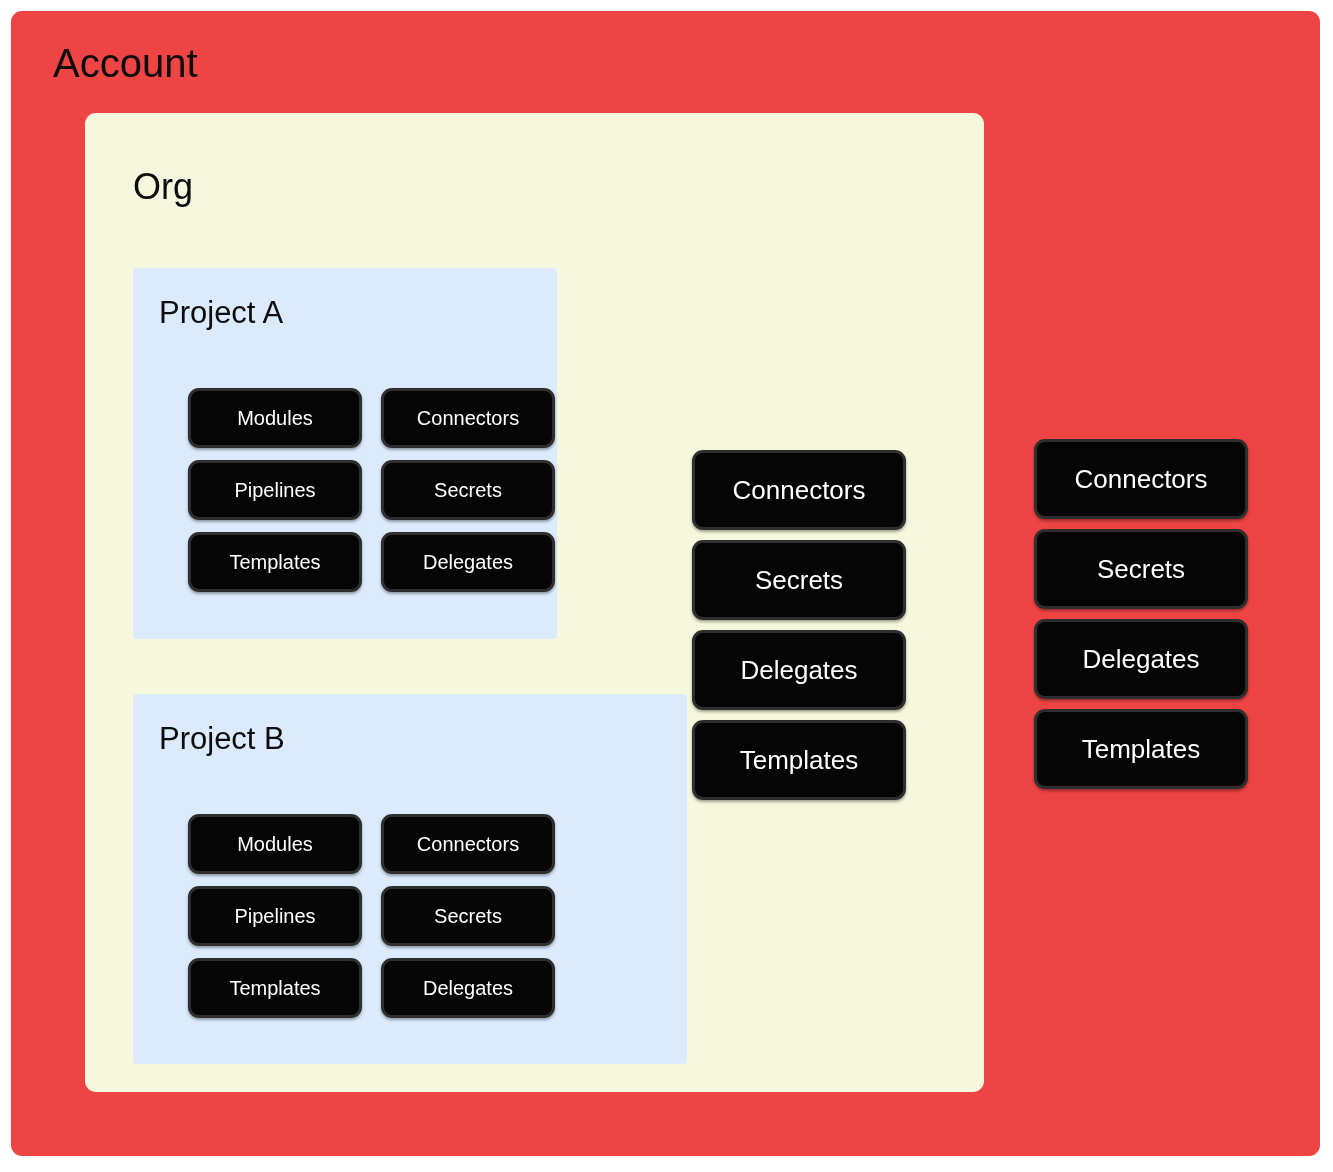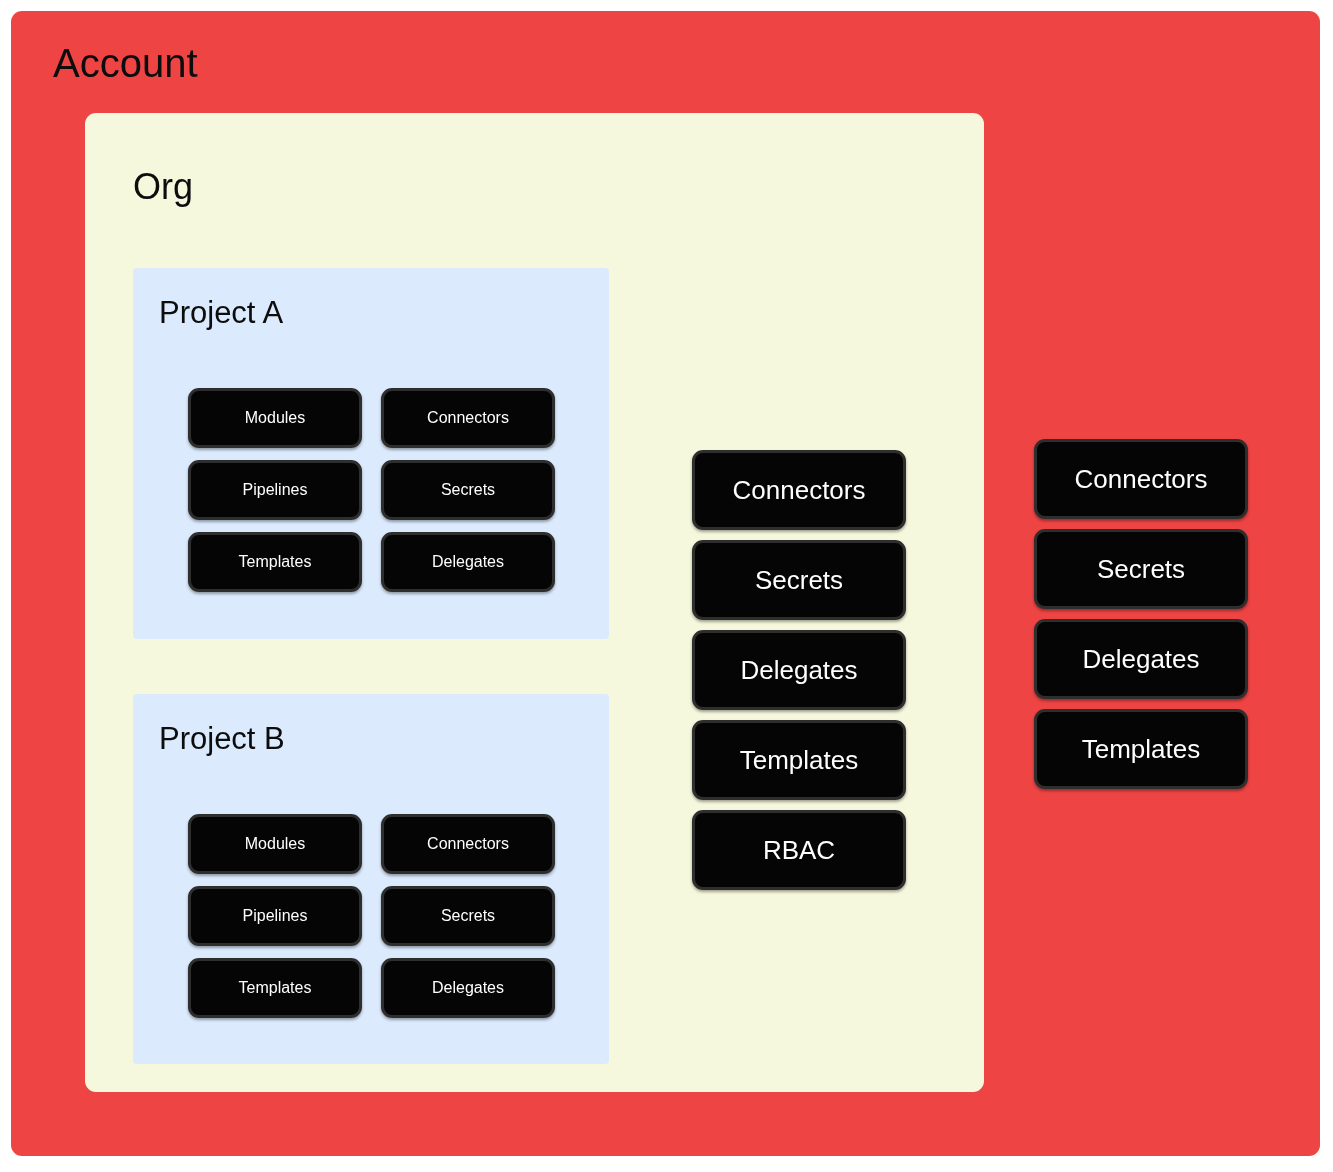--- a/index.html
+++ b/index.html
@@ -62,22 +62,22 @@
     white-space: nowrap;
   }
 
   
   .project-box {
     position: absolute;
     background: #dbeafd;
     border-radius: 4px;
     box-sizing: border-box;
   }
-  .project-a { left: 48px; top: 155px;  width: 476px; height: 371px; }
-  .project-b { left: 48px; top: 581px;  width: 476px; height: 370px; }
+  .project-a { left: 48px; top: 155px;  width: 424px; height: 371px; }
+  .project-b { left: 48px; top: 581px;  width: 554px; height: 370px; }
 
   .project-title {
     position: absolute;
     left: 26px;
     top: 26px;
     font-size: 31px;
     line-height: 38px;
     color: #0d0d0d;
     font-weight: 400;
     white-space: nowrap;
@@ -105,21 +105,21 @@
     align-items: center;
     justify-content: center;
     box-sizing: border-box;
     box-shadow: 0 2px 3px rgba(0,0,0,0.35);
     text-align: center;
     user-select: none;
   }
   .chip-sm {
     width: 174px;
     height: 60px;
-    font-size: 16px;
+    font-size: 20px;
     line-height: 22px;
     text-align: right;
   }
   .chip-lg {
     width: 214px;
     height: 80px;
     font-size: 26px;
     line-height: 28px;
   }
 
@@ -176,21 +176,20 @@
         <div class="chip chip-sm">Secrets</div>
         <div class="chip chip-sm">Delegates</div>
       </div>
     </div>
 
     <div class="org-column">
       <div class="chip chip-lg">Connectors</div>
       <div class="chip chip-lg">Secrets</div>
       <div class="chip chip-lg">Delegates</div>
       <div class="chip chip-lg">Templates</div>
-      <div class="chip chip-lg">RBAC</div>
     </div>
 
   </div>
 
   <div class="account-column">
     <div class="chip chip-lg">Connectors</div>
     <div class="chip chip-lg">Secrets</div>
     <div class="chip chip-lg">Delegates</div>
     <div class="chip chip-lg">Templates</div>
   </div>

